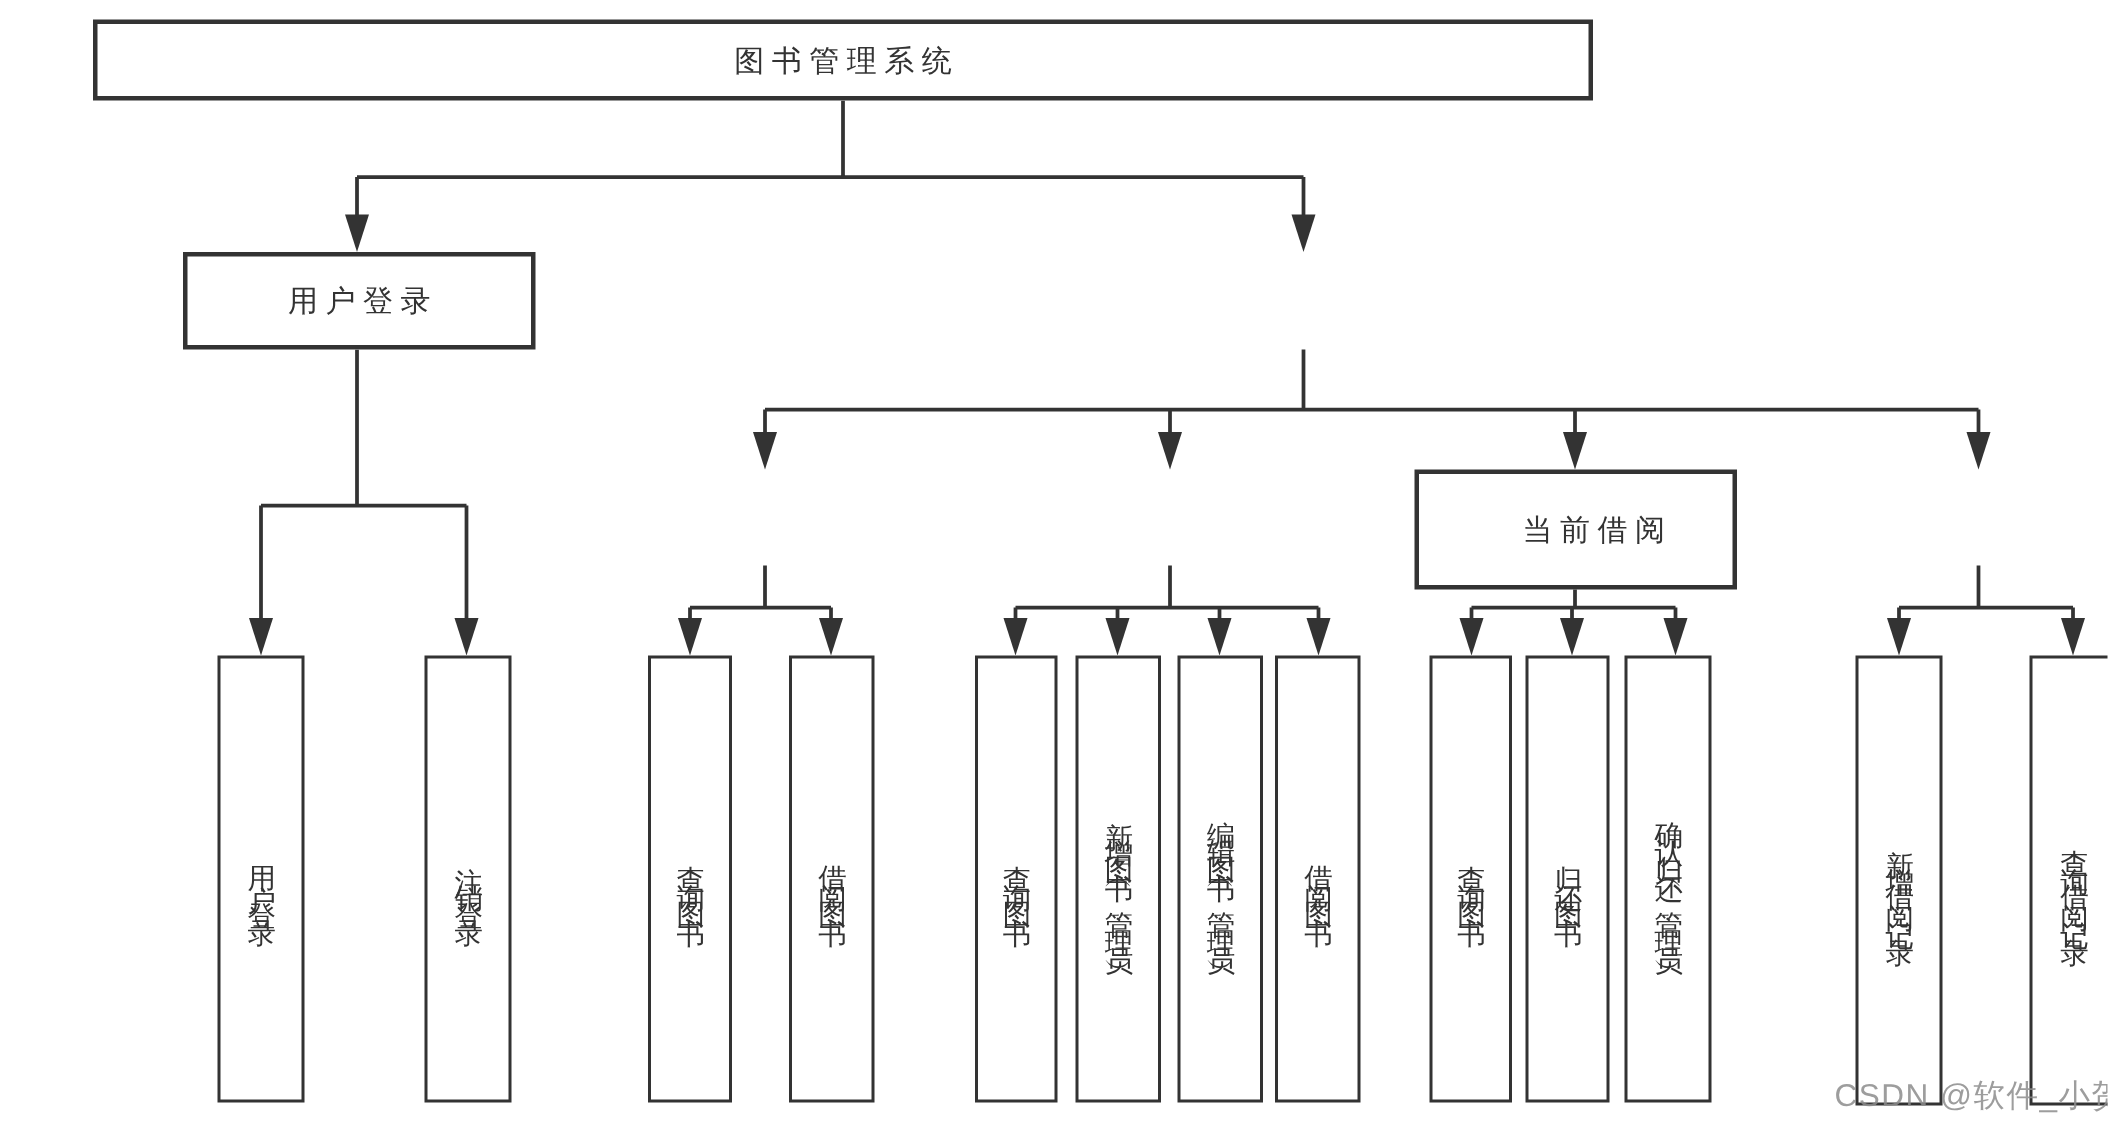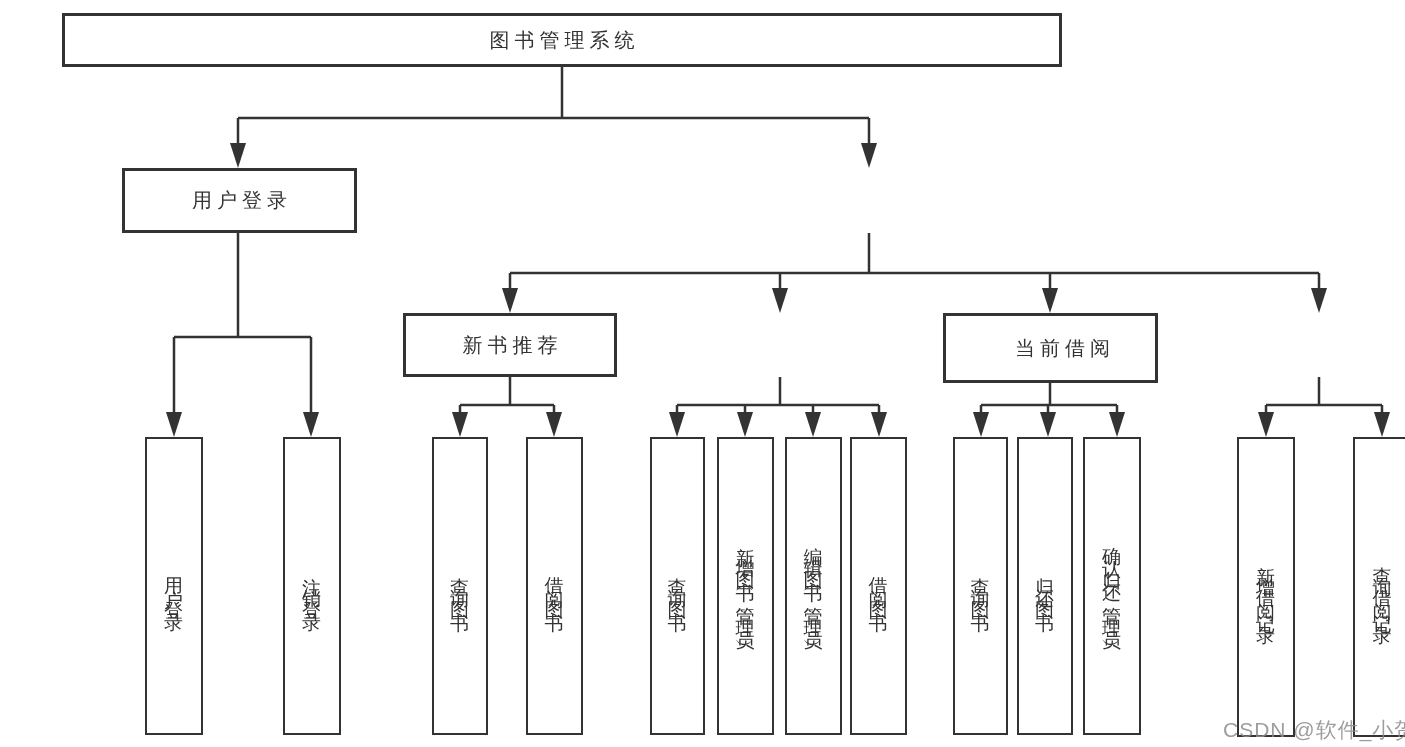--- a/index.html
+++ b/index.html
@@ -94,22 +94,21 @@
       <polygon points="1069,412 1085,412 1077,437"></polygon>
       <polygon points="1218,412 1234,412 1226,437"></polygon>
       <polygon points="1334,412 1350,412 1342,437"></polygon>
     </g>
   </svg>
 
   <div class="node" style="left:22px; top:13px; width:1000px; height:54px;">图书管理系统</div>
 
   <div class="node" style="left:82px; top:168px; width:235px; height:65px;">用户登录</div>
 
-  <div class="node" style="left:363px; top:313px; width:214px; height:64px;">新书推荐</div>
-  <div class="node" style="left:903px; top:313px; width:215px; height:70px;padding-left:24px;">当前借阅</div>
+  <div class="node" style="left:903px; top:313px; width:215px; height:80px;padding-left:24px;">当前借阅</div>
 
   <div class="node leaf" style="left:105px; top:437px; width:58px; height:298px;">用户登录</div>
   <div class="node leaf" style="left:243px; top:437px; width:58px; height:298px;">注销登录</div>
   <div class="node leaf" style="left:392px; top:437px; width:56px; height:298px;">查询图书</div>
   <div class="node leaf" style="left:486px; top:437px; width:57px; height:298px;">借阅图书</div>
   <div class="node leaf" style="left:610px; top:437px; width:55px; height:298px;">查询图书</div>
   <div class="node leaf" style="left:677px; top:437px; width:57px; height:298px;">新增图书（管理员）</div>
   <div class="node leaf" style="left:745px; top:437px; width:57px; height:298px;">编辑图书（管理员）</div>
   <div class="node leaf" style="left:810px; top:437px; width:57px; height:298px;">借阅图书</div>
   <div class="node leaf" style="left:913px; top:437px; width:55px; height:298px;">查询图书</div>

